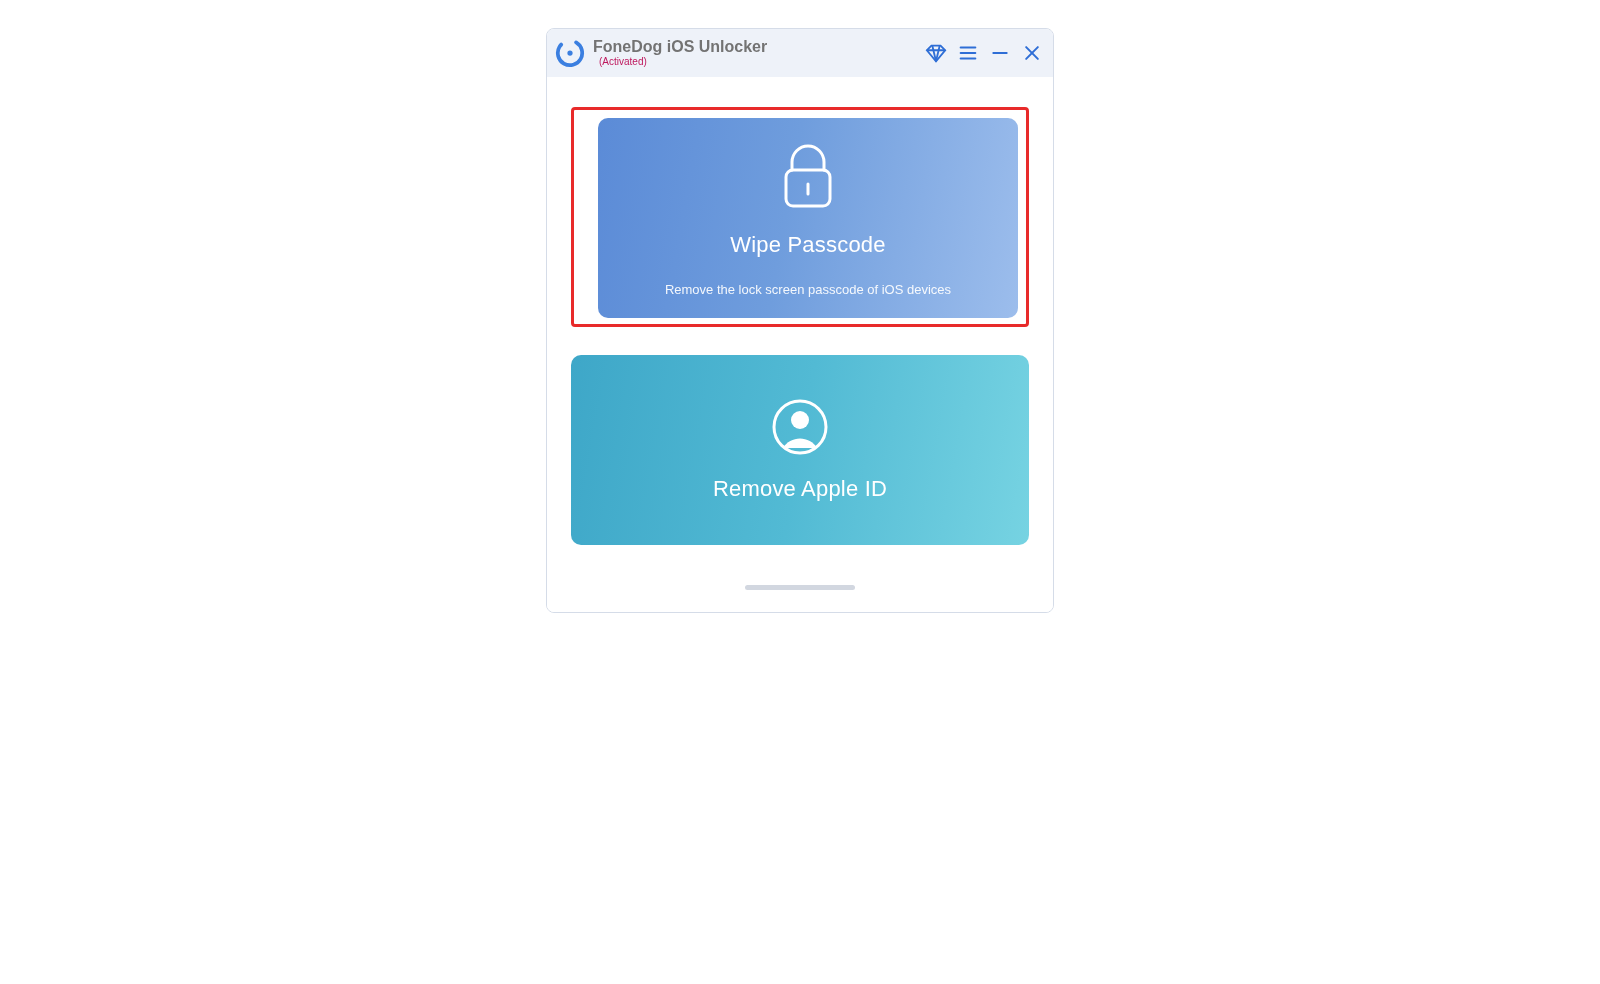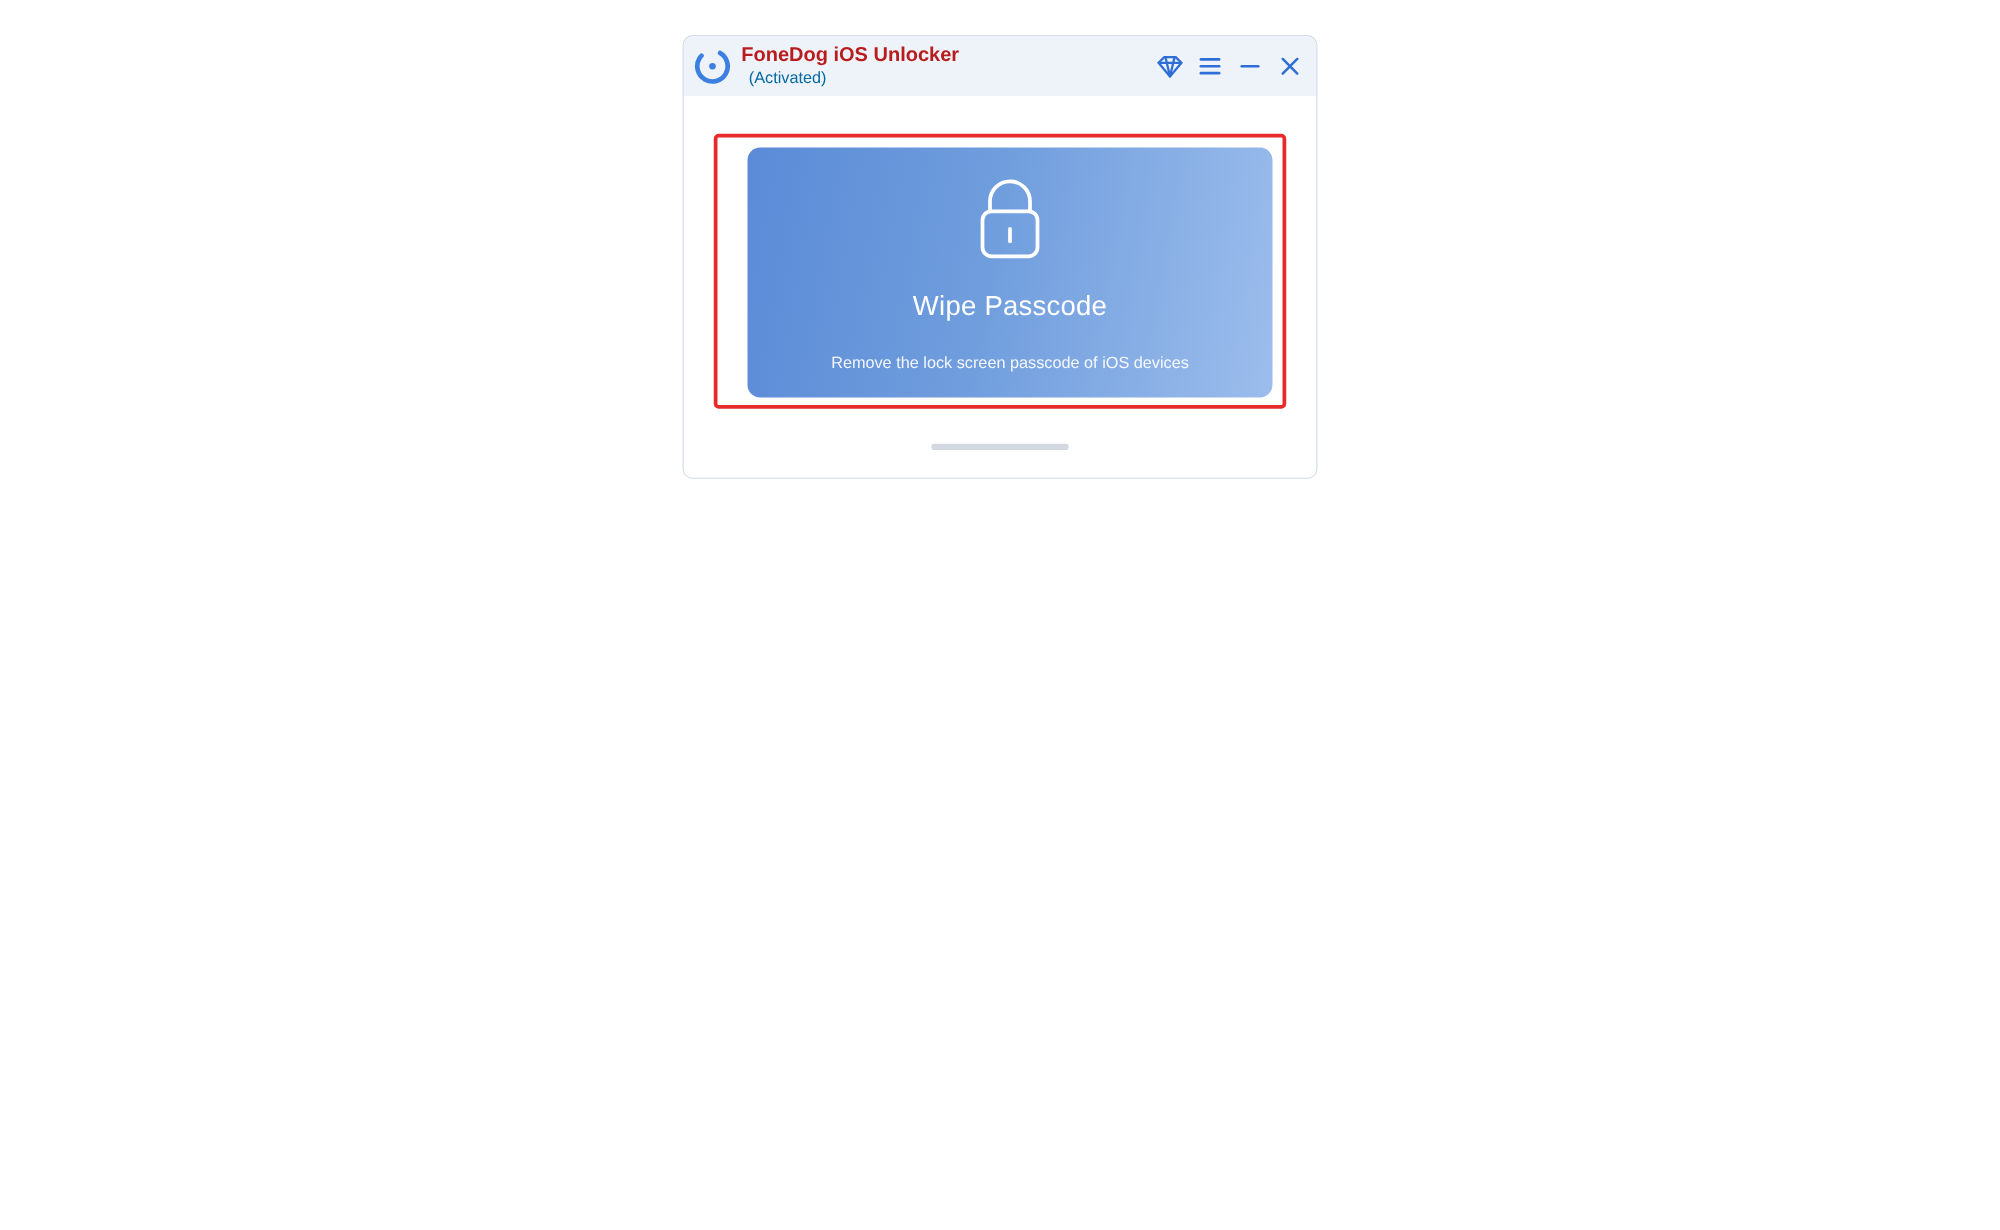--- a/index.html
+++ b/index.html
@@ -34,28 +34,28 @@
     .app-logo {
       width: 30px;
       height: 30px;
       margin-right: 8px;
       flex-shrink: 0;
     }
     .title-text {
       flex-grow: 1;
     }
     .app-title {
-      color: #b91c1c;
+      color: #737373;
       font-weight: 700;
       font-size: 16px;
       line-height: 1.1;
     }
     .app-status {
-      color: #0369a1;
-      font-size: 13px;
+      color: #be185d;
+      font-size: 10px;
       line-height: 1.2;
       margin-left: 6px;
     }
     .titlebar-actions {
       display: flex;
       align-items: center;
       gap: 10px;
     }
     .titlebar-icon {
       width: 22px;
@@ -176,17 +176,27 @@
             <path d="M18 30 v-8 a16 16 0 0 1 32 0 v8"></path>
             <rect x="12" y="30" width="44" height="36" rx="7"></rect>
             <line x1="34" y1="44" x2="34" y2="54"></line>
           </svg>
         </div>
         <div class="card-title">Wipe Passcode</div>
         <div class="card-subtitle">Remove the lock screen passcode of iOS devices</div>
       </div>
     </div>
 
+    <div class="card card-apple">
+      <div class="card-icon">
+        <svg width="58" height="58" viewBox="0 0 58 58" fill="none" stroke="#ffffff" stroke-width="3">
+          <circle cx="29" cy="29" r="26"></circle>
+          <circle cx="29" cy="22" r="9" fill="#ffffff" stroke="none"></circle>
+          <path d="M12 50 a20 20 0 0 1 34 0" fill="#ffffff" stroke="none"></path>
+        </svg>
+      </div>
+      <div class="card-title">Remove Apple ID</div>
+    </div>
 
 
     <div class="drag-handle"></div>
   </div>
 </div>
 
 </body></html>

